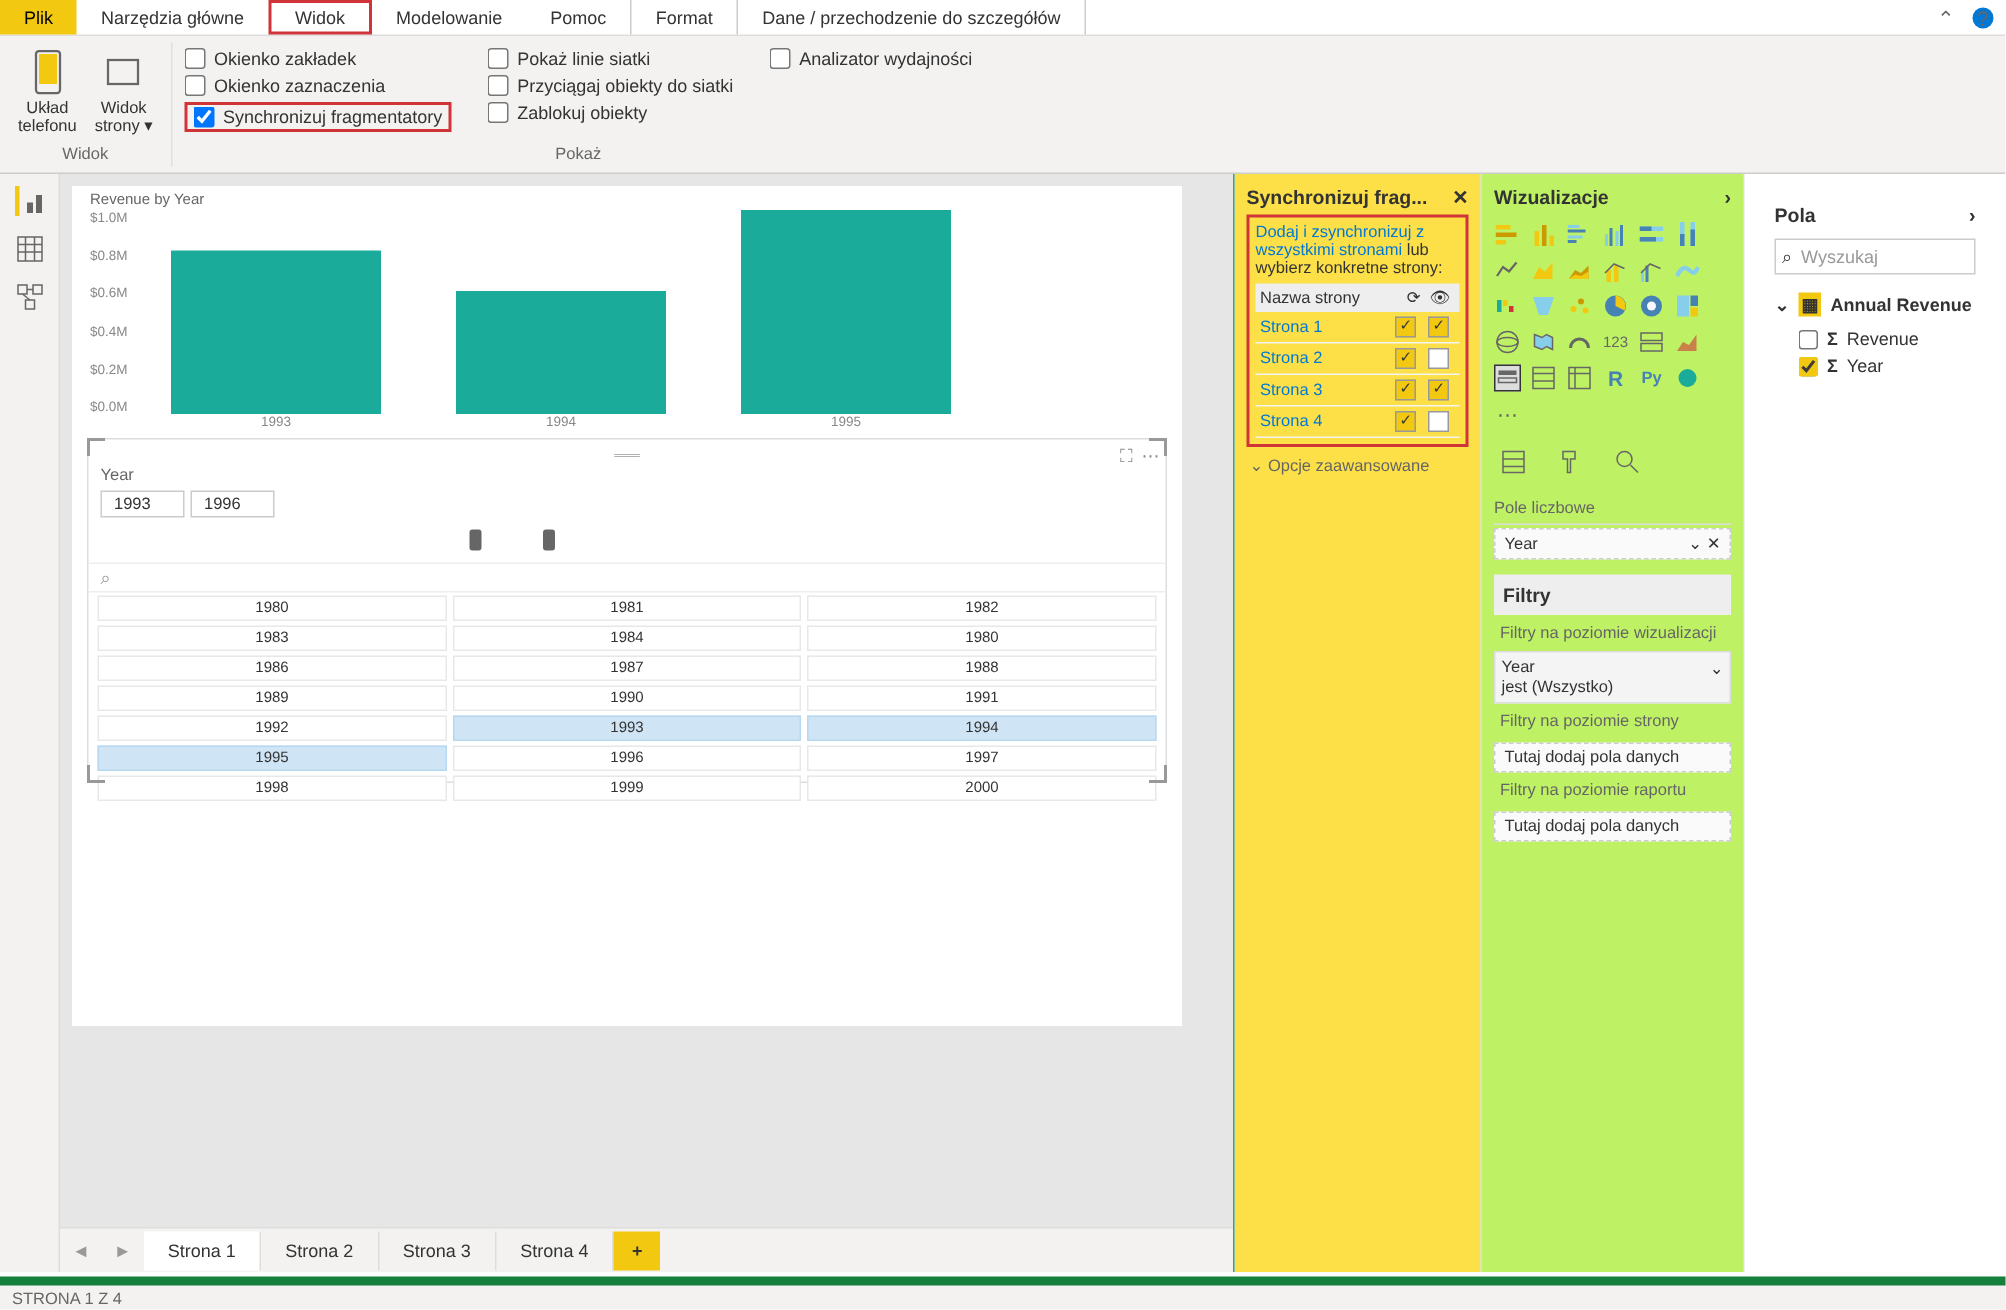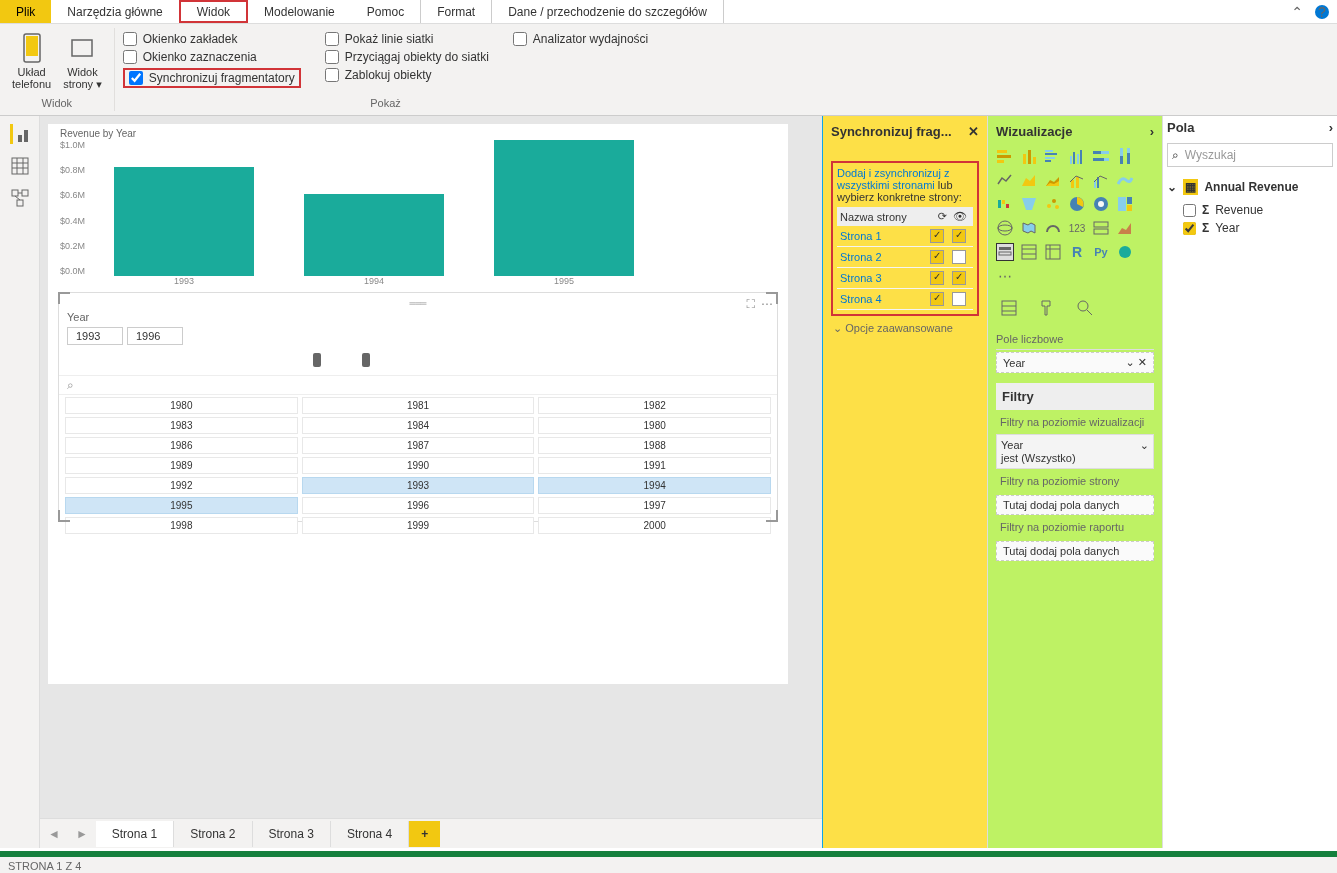--- a/index.html
+++ b/index.html
@@ -48,21 +48,21 @@
 .range-track{position:relative;height:20px;margin:4px 10px}
 .range-thumb{position:absolute;width:8px;height:14px;background:#666;border-radius:2px;top:2px}
 .search-row{display:flex;align-items:center;padding:2px 8px;border-top:1px solid #eee;border-bottom:1px solid #eee}
 .year-grid{padding:2px 6px}
 .year-row{display:flex;gap:4px;margin-bottom:3px}
 .year-cell{flex:1;border:1px solid #e8e8e8;text-align:center;font-size:10px;padding:2px;background:#fff}
 .year-cell.sel{background:#cfe5f6;border-color:#b8d8ef}
 .vis-icons{position:absolute;top:4px;right:4px;display:flex;gap:6px;color:#888}
 .sync-pane{width:165px;background:#fde047;border-left:1px solid #0ea5e9;padding:8px}
 .pane-title{font-size:13px;font-weight:600;display:flex;align-items:center;justify-content:space-between}
-.sync-body{border:2px solid #d13438;padding:4px;margin-top:22px}
+.sync-body{border:2px solid #d13438;padding:4px;margin-top:4px}
 .sync-text{font-size:11px}
 .sync-text a{color:#0078d4;text-decoration:none}
 .sync-table{width:100%;margin-top:4px;font-size:11px}
 .sync-th{background:#eee;padding:3px;display:flex;align-items:center}
 .sync-th-name{flex:1}
 .sync-row{display:flex;padding:3px;align-items:center;border-bottom:1px solid #f4f4f4}
 .sync-row-name{flex:1;color:#0078d4}
 .sync-cb{width:14px;height:14px;margin:0 4px}
 .sync-cb.checked{background:#f2c811;border:1px solid #999;position:relative}
 .sync-cb.checked::after{content:"✓";position:absolute;font-size:10px;left:2px;top:-1px;color:#333}
@@ -73,21 +73,21 @@
 .viz-icon{width:18px;height:18px;cursor:pointer;display:flex;align-items:center;justify-content:center;font-size:14px}
 .viz-icon.sel{background:#ddd;border:1px solid #333}
 .viz-tools{display:flex;gap:20px;margin-top:10px;padding:4px}
 .field-well{margin-top:8px}
 .field-well-label{font-size:11px;color:#666;padding:4px 0;border-bottom:1px solid #ddd}
 .field-drop{border:1px dashed #ccc;padding:3px 6px;font-size:11px;display:flex;align-items:center;justify-content:space-between;margin-top:2px;background:#fafafa}
 .filters-section{margin-top:10px}
 .filters-title{background:#eee;padding:6px;font-size:13px;font-weight:600}
 .filter-sub{font-size:11px;color:#666;padding:6px 4px}
 .filter-card{border:1px solid #ddd;padding:4px;font-size:11px;background:#f4f4f4}
-.fields-pane{width:175px;background:#fff;border-left:1px solid #ddd;padding:4px}
+.fields-pane{width:175px;background:#fff;border-left:1px solid #ddd;padding:20px}
 .search-field{border:1px solid #ccc;padding:4px;display:flex;align-items:center;gap:6px;margin-top:8px}
 .field-tree{margin-top:10px;font-size:12px}
 .field-item{display:flex;align-items:center;gap:6px;padding:2px 0}
 .field-table{font-weight:600;margin-bottom:4px}
 .page-tabs{position:absolute;bottom:0;left:0;right:0;height:30px;background:#f3f2f1;display:flex;align-items:center;border-top:1px solid #ddd}
 .page-nav{padding:0 8px;color:#999;cursor:pointer}
 .page-tab{padding:6px 16px;font-size:12px;border-right:1px solid #ddd;cursor:pointer}
 .page-tab.active{background:#fff}
 .add-page{background:#f2c811;padding:6px 12px;font-weight:bold;cursor:pointer}
 .status-bar{position:absolute;bottom:0;left:0;right:0;height:22px;background:#f3f2f1;border-top:6px solid #15803d;padding:3px 8px;font-size:11px;color:#666}

